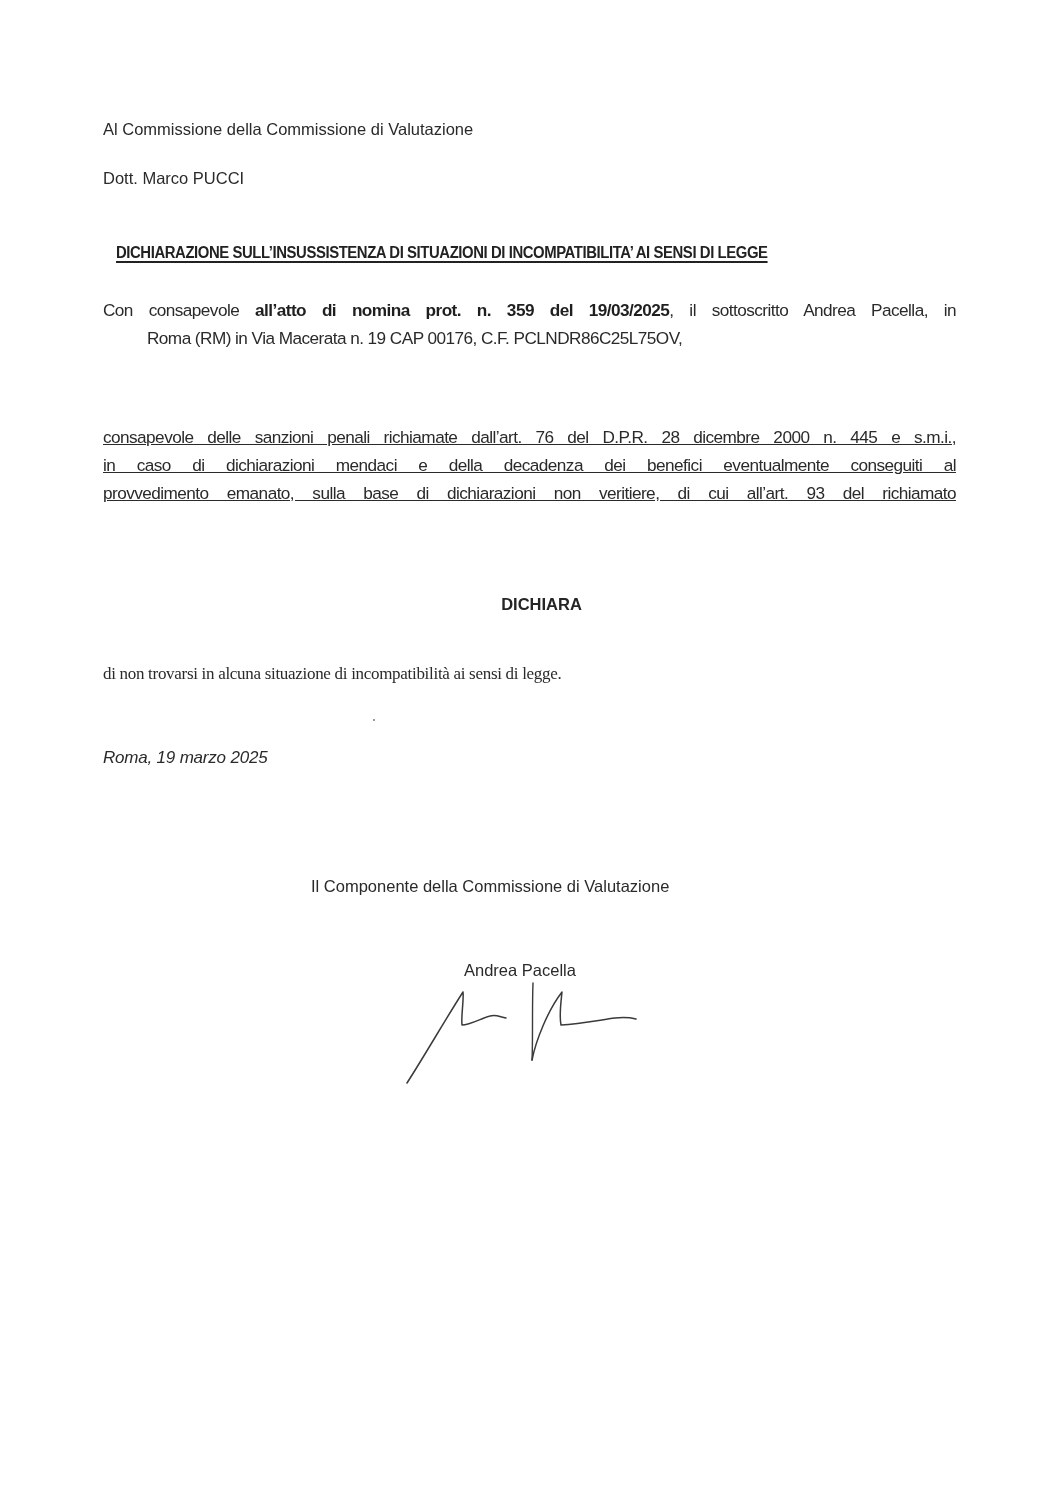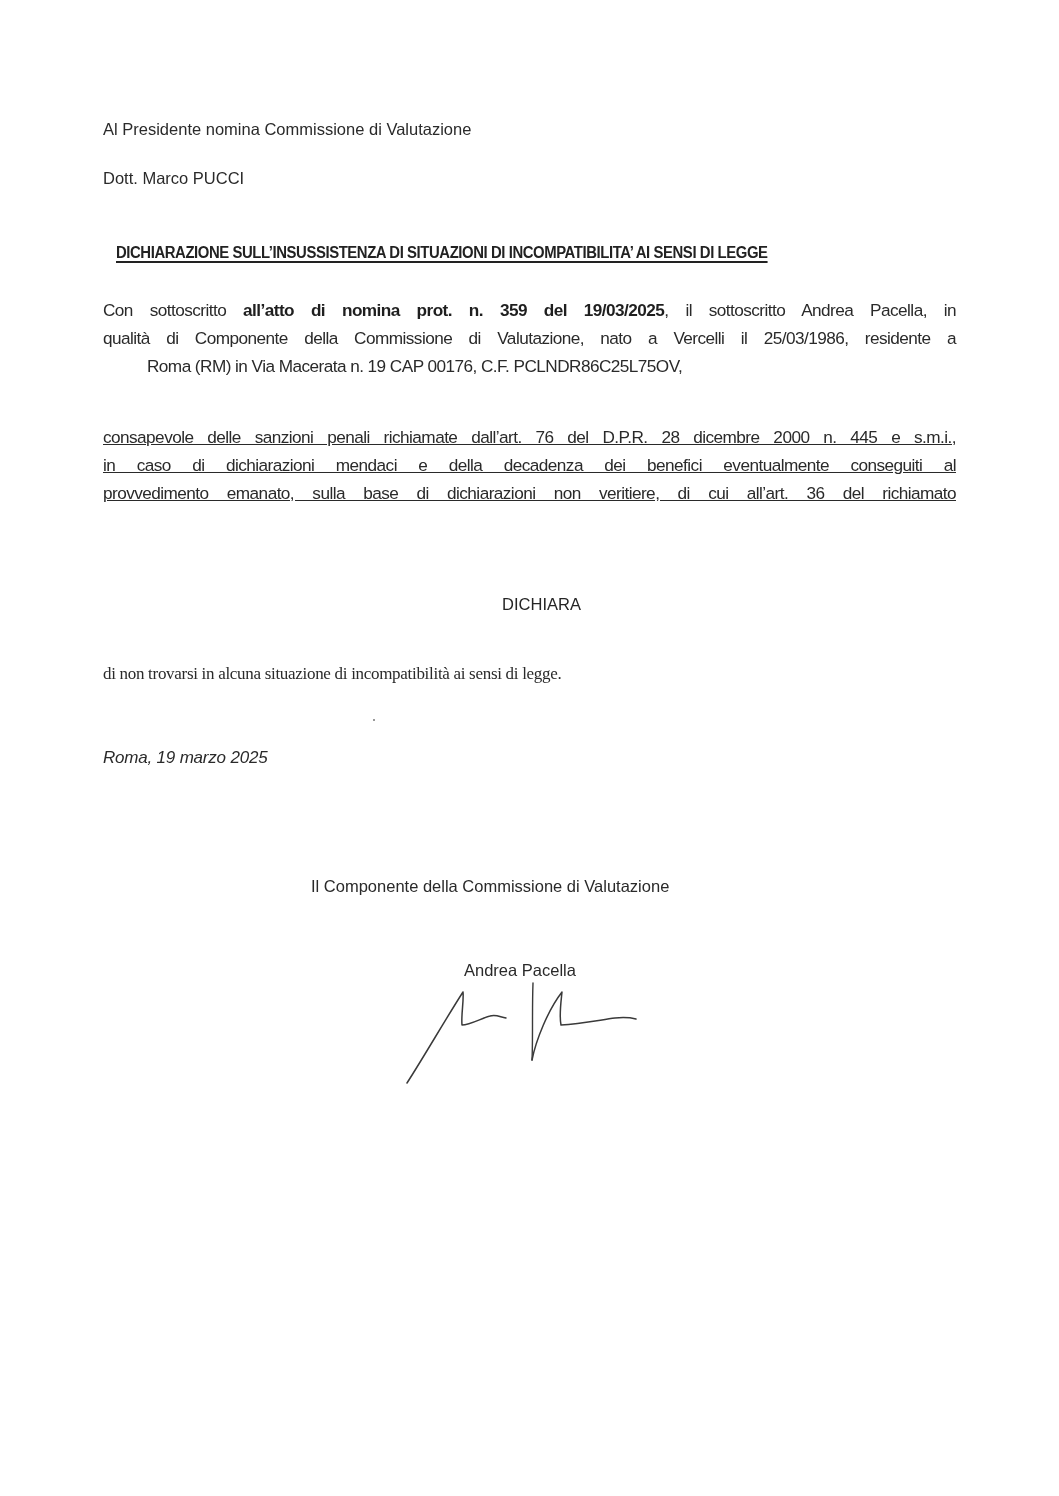--- a/index.html
+++ b/index.html
@@ -76,21 +76,21 @@
     .para-1 { top: 296px; }
     .para-2 { top: 423px; text-decoration: underline; }
 
     .dichiara {
       position: absolute;
       left: 0;
       width: 1059px;
       top: 595px;
       text-align: center;
       font-size: 16.5px;
-      font-weight: normal;
+      font-weight: bold;
       color: #252525;
       padding-left: 24px;
       box-sizing: border-box;
     }
 
     .statement { left: 103px; top: 664px; font-size: 17px; letter-spacing: -0.3px; font-family: Liberation Serif, serif; }
     .place-date { left: 103px; top: 748px; font-size: 17px; letter-spacing: -0.2px; font-style: italic; }
 
     .speck {
       position: absolute;
@@ -111,35 +111,34 @@
       top: 980px;
       width: 260px;
       height: 110px;
     }
   </style>
 </head>
 <body>
 
 <div class="page">
 
-  <div class="line recipient-1">Al Presidente nomina Commissione di Valutazione</div>
+  <div class="line recipient-1">Al Commissione della Commissione di Valutazione</div>
   <div class="line recipient-2">Dott. Marco PUCCI</div>
 
   <div class="title">DICHIARAZIONE SULL’INSUSSISTENZA DI SITUAZIONI DI INCOMPATIBILITA’ AI SENSI DI LEGGE</div>
 
   <div class="para para-1">
-    <span class="jline"><span>Con sottoscritto </span><b>all’atto di nomina prot. n. 359 del 19/03/2025</b><span>, il sottoscritto Andrea Pacella, in</span></span>
-    <span class="jline">qualità di Componente della Commissione di Valutazione, nato a Vercelli il 25/03/1986, residente a</span>
+    <span class="jline"><span>Con consapevole </span><b>all’atto di nomina prot. n. 359 del 19/03/2025</b><span>, il sottoscritto Andrea Pacella, in</span></span>
     <span class="jline last">Roma (RM) in Via Macerata n. 19 CAP 00176, C.F. PCLNDR86C25L75OV,</span>
   </div>
 
   <div class="para para-2">
     <span class="jline">consapevole delle sanzioni penali richiamate dall’art. 76 del D.P.R. 28 dicembre 2000 n. 445 e s.m.i.,</span>
     <span class="jline">in caso di dichiarazioni mendaci e della decadenza dei benefici eventualmente conseguiti al</span>
-    <span class="jline">provvedimento emanato, sulla base di dichiarazioni non veritiere, di cui all’art. 36 del richiamato</span>
+    <span class="jline">provvedimento emanato, sulla base di dichiarazioni non veritiere, di cui all’art. 93 del richiamato</span>
   </div>
 
   <div class="dichiara">DICHIARA</div>
 
   <div class="line statement">di non trovarsi in alcuna situazione di incompatibilità ai sensi di legge.</div>
 
   <div class="speck"></div>
 
   <div class="line place-date">Roma, 19 marzo 2025</div>
 

